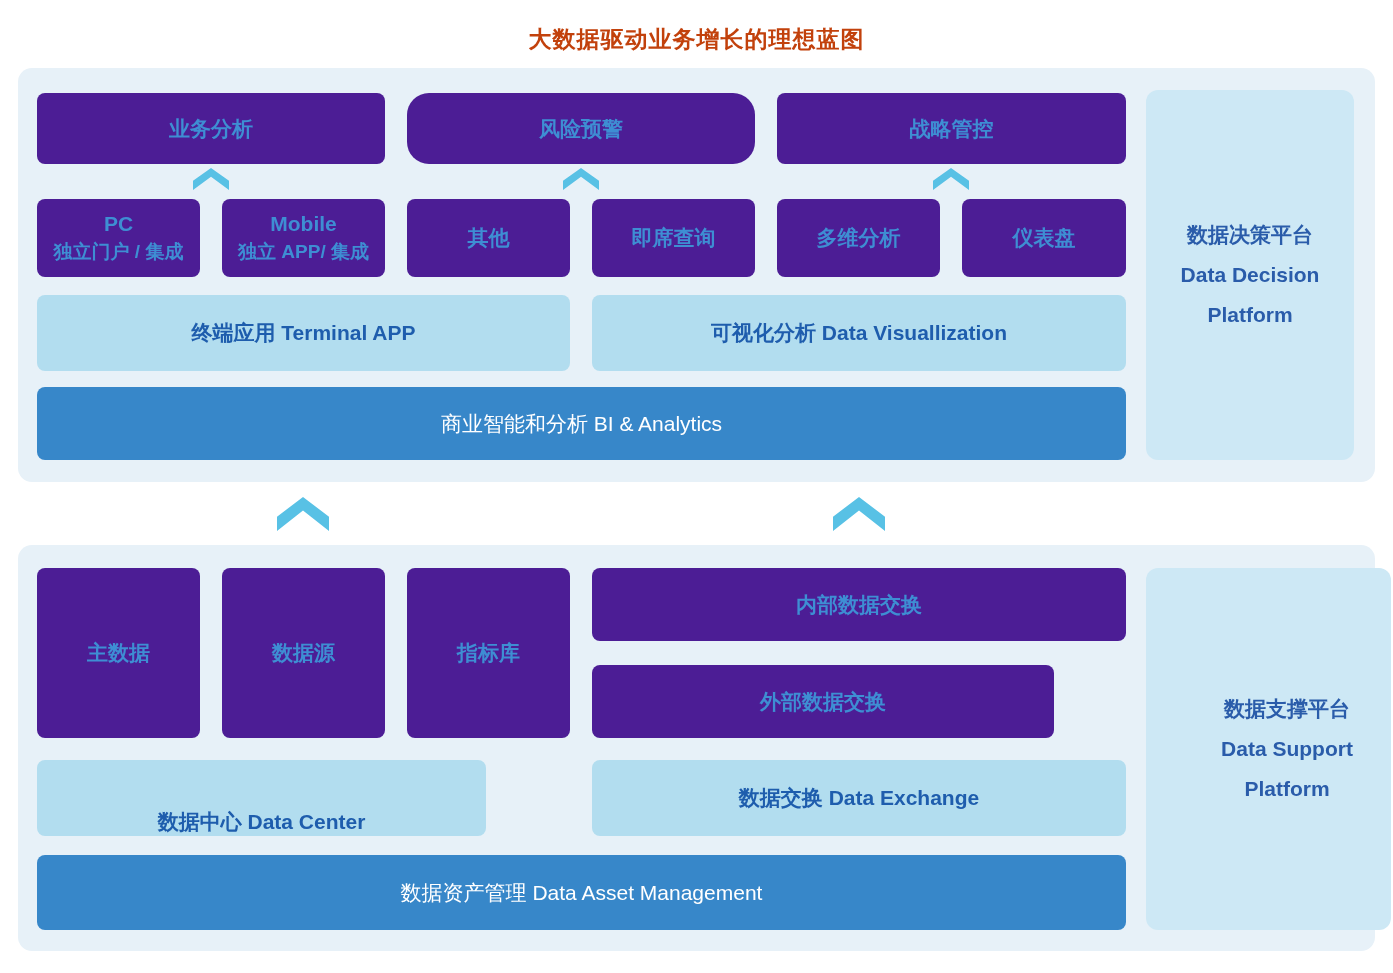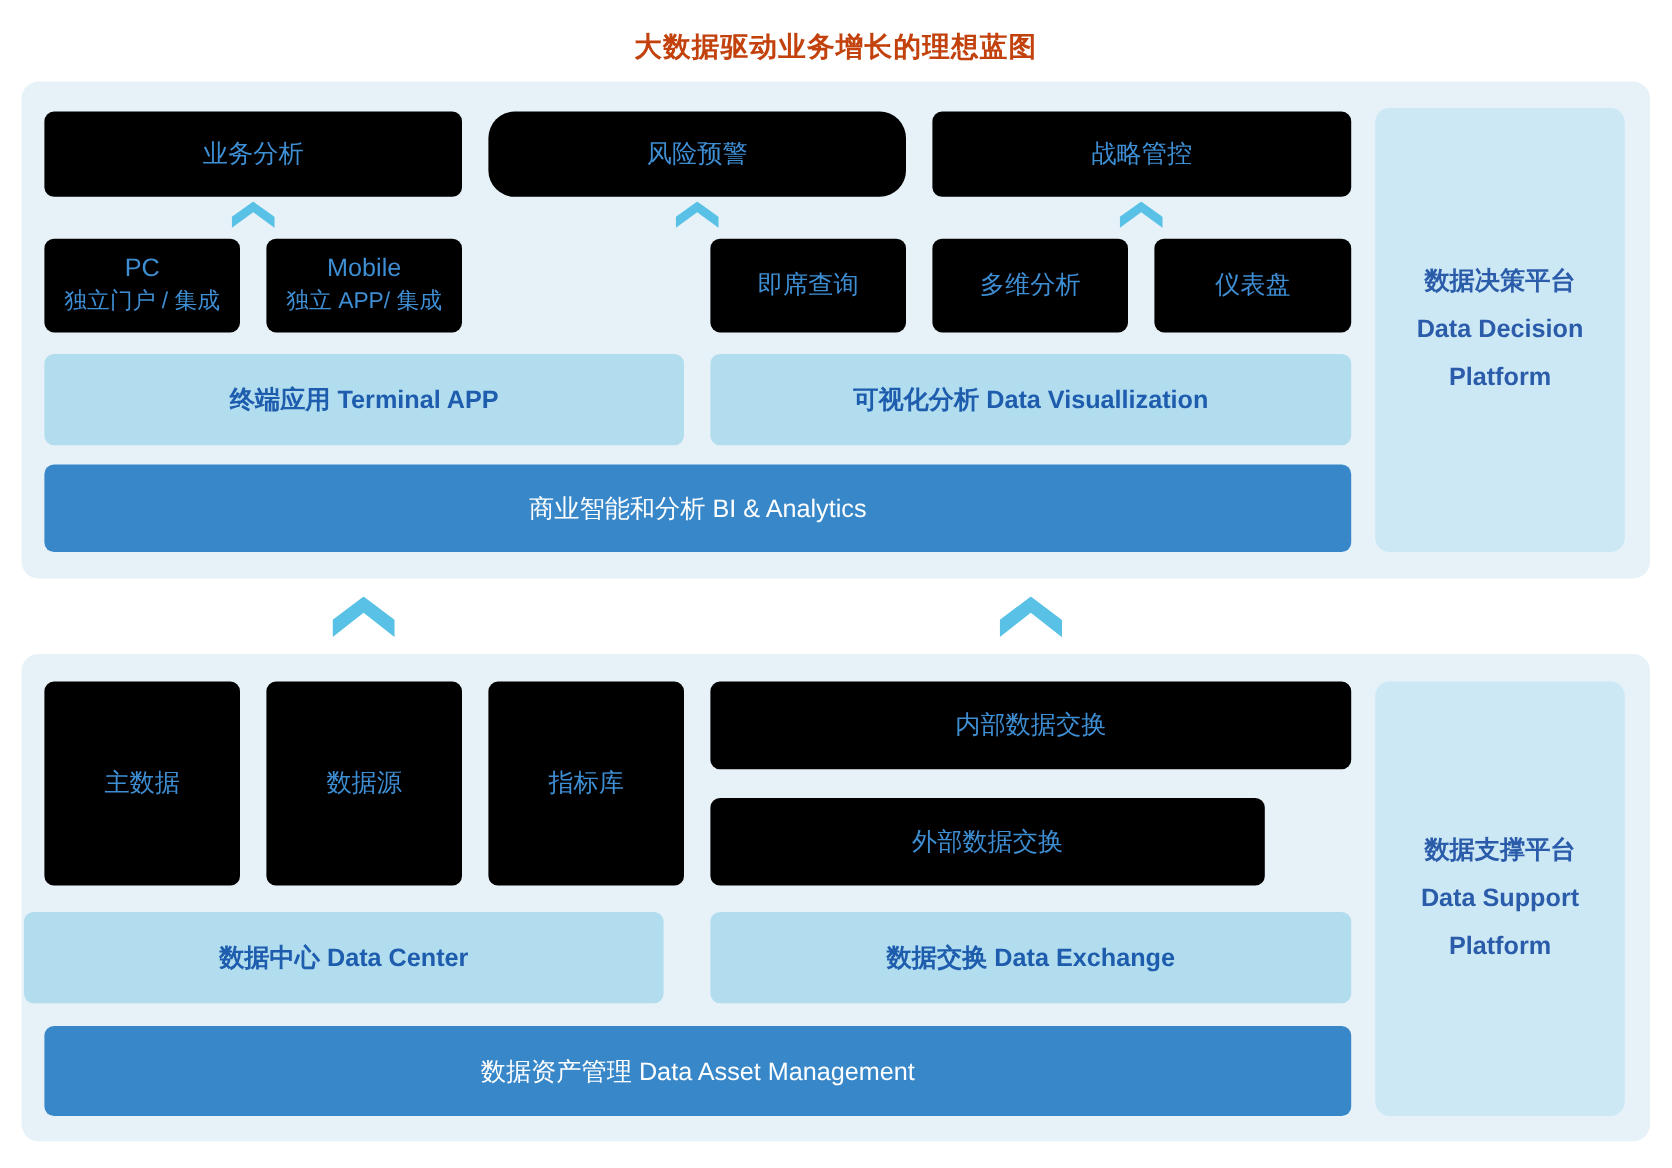--- a/index.html
+++ b/index.html
@@ -16,23 +16,23 @@
     font-size:23px;font-weight:bold;color:#c2410c;
     letter-spacing:1px;
   }
   .panel{
     position:absolute;left:18px;width:1357px;
     background:#e7f1f8;border-radius:14px;
   }
   .panel.top{top:68px;height:414px;}
   .panel.bottom{top:545px;height:406px;}
   .wbox{
-    position:absolute;background:#000000;border-radius:8px;
+    position:absolute;background:#4c1d95;border-radius:8px;
     display:flex;flex-direction:column;align-items:center;justify-content:center;
-    color:#3e8ed3;font-weight:normal;font-size:21px;text-align:center;
+    color:#3e8ed3;font-weight:bold;font-size:21px;text-align:center;
   }
   .wbox .l2{font-size:19px;}
   .wbox span{line-height:28px;}
   .lightbar{
     position:absolute;background:#b2ddef;border-radius:8px;
     display:flex;align-items:center;justify-content:center;
     color:#1e5dad;font-weight:bold;font-size:21px;
   }
   .darkbar{
     position:absolute;background:#3787c9;border-radius:8px;
@@ -73,24 +73,24 @@
   
   .g-ch-0{left:277px;top:497px;}
   .g-ch-1{left:833px;top:497px;}
 
   
   .b-c-0{left:19px;top:23px;width:163px;height:170px;}
   .b-c-1{left:204px;top:23px;width:163px;height:170px;}
   .b-c-2{left:389px;top:23px;width:163px;height:170px;}
   .b-w-0{left:574px;top:23px;width:534px;height:73px;}
   .b-w-1{left:574px;top:120px;width:462px;height:73px;}
-  .b-lb-0{left:2px;top:215px;width:533px;height:76px;}
+  .b-lb-0{left:19px;top:215px;width:449px;height:76px;align-items:flex-end;}
   .b-lb-1{left:574px;top:215px;width:534px;height:76px;}
   .b-db{left:19px;top:310px;width:1089px;height:75px;}
-  .b-sb{left:1128px;top:23px;width:208px;height:362px;}
+  .b-sb{left:1128px;top:23px;width:208px;height:362px;padding-left:37px;}
 </style>
 </head>
 <body>
 
 <div class="page">
 
   <div class="title">大数据驱动业务增长的理想蓝图</div>
 
   <section class="panel top">
 
@@ -108,20 +108,23 @@
     <span class="chevron small t-ch-1"></span>
     <span class="chevron small t-ch-2"></span>
 
     <div class="wbox t-r2-0">
       <span>PC</span>
       <span class="l2">独立门户 / 集成</span>
     </div>
     <div class="wbox t-r2-1">
       <span>Mobile</span>
       <span class="l2">独立 APP/ 集成</span>
+    </div>
+    <div class="wbox t-r2-2">
+      <span>其他</span>
     </div>
     <div class="wbox t-r2-3">
       <span>即席查询</span>
     </div>
     <div class="wbox t-r2-4">
       <span>多维分析</span>
     </div>
     <div class="wbox t-r2-5">
       <span>仪表盘</span>
     </div>

